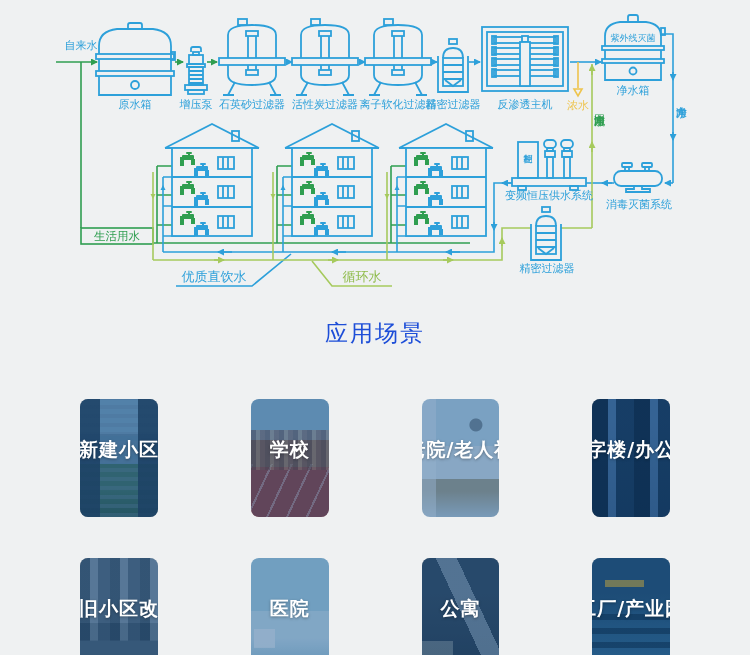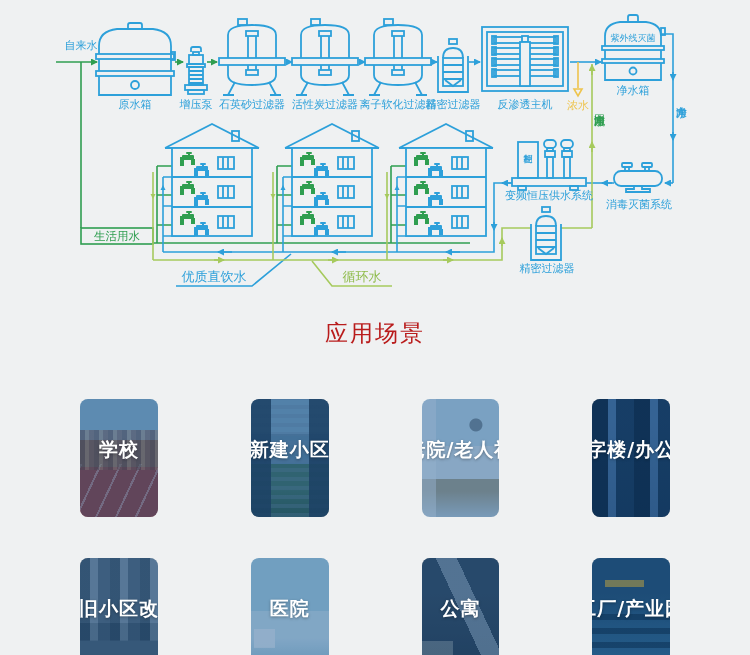--- a/index.html
+++ b/index.html
@@ -1,19 +1,19 @@
 <!DOCTYPE html>
 <html><head>
 <meta charset="utf-8">
 <style>
   html,body{margin:0;padding:0;}
   body{width:750px;height:655px;background:#eff1f2;font-family:"DejaVu Sans","Liberation Sans",sans-serif;overflow:hidden;}
   .page{width:750px;height:461px;background:#eff1f2;}
   svg text{font-family:"DejaVu Sans","Liberation Sans",sans-serif;}
-  .section-title{margin:14px 0 34px 0;text-align:center;color:#b91c1c;font-size:23px;font-weight:500;letter-spacing:2px;}
+  .section-title{margin:14px 0 34px 0;text-align:center;color:#1d4ed8;font-size:23px;font-weight:500;letter-spacing:2px;}
   .grid{display:grid;grid-template-columns:repeat(4,1fr);gap:9px 13px;margin:0 40px;}
   .card{position:relative;height:118px;border-radius:8px;overflow:hidden;background:#456;}
   .shade{position:absolute;inset:0;background:rgba(17,80,140,.45);z-index:1;}
   .card-label{position:absolute;inset:0;display:flex;align-items:center;justify-content:center;transform:translateY(-8px);
     color:#fff;font-size:19px;font-weight:bold;letter-spacing:1px;z-index:2;text-shadow:0 1px 3px rgba(0,0,0,.35);white-space:nowrap;}
   
   .bg-new{background:
     linear-gradient(90deg,rgba(36,52,68,.85) 0 26%,transparent 26% 74%,rgba(36,52,68,.85) 74%),
     repeating-linear-gradient(0deg,rgba(120,140,160,.35) 0 4px,transparent 4px 9px),
     linear-gradient(180deg,#87a9c2 0 30%,#6b8ba3 30% 55%,#49745c 55% 75%,#33583f 100%);}
@@ -275,28 +275,28 @@
   <text x="599" y="106" font-size="11" fill="#2f9e50" style="writing-mode:vertical-rl">净水回流方向</text>
   <text x="578" y="109" font-size="11" fill="#eec44d" text-anchor="middle">浓水</text>
   <text x="117" y="240" font-size="11.5" fill="#2f9e50" text-anchor="middle">生活用水</text>
   <text x="214" y="281" font-size="13" fill="#2da0da" text-anchor="middle">优质直饮水</text>
   <text x="362" y="281" font-size="13" fill="#8ebb4a" text-anchor="middle">循环水</text>
 </svg>
 
 <h2 class="section-title">应用场景</h2>
 
 <div class="grid">
+  <figure class="card bg-new">
+    <div class="shade"></div>
+    <figcaption class="card-label">新建小区</figcaption>
+  </figure>
   <figure class="card bg-school">
     <div class="shade"></div>
     <figcaption class="card-label">学校</figcaption>
   </figure>
-  <figure class="card bg-new">
-    <div class="shade"></div>
-    <figcaption class="card-label">新建小区</figcaption>
-  </figure>
   <figure class="card bg-nursing">
     <div class="shade"></div>
     <figcaption class="card-label">养老院/老人社区</figcaption>
   </figure>
   <figure class="card bg-office">
     <div class="shade"></div>
     <figcaption class="card-label">写字楼/办公楼</figcaption>
   </figure>
   <figure class="card bg-old">
     <div class="shade"></div>

